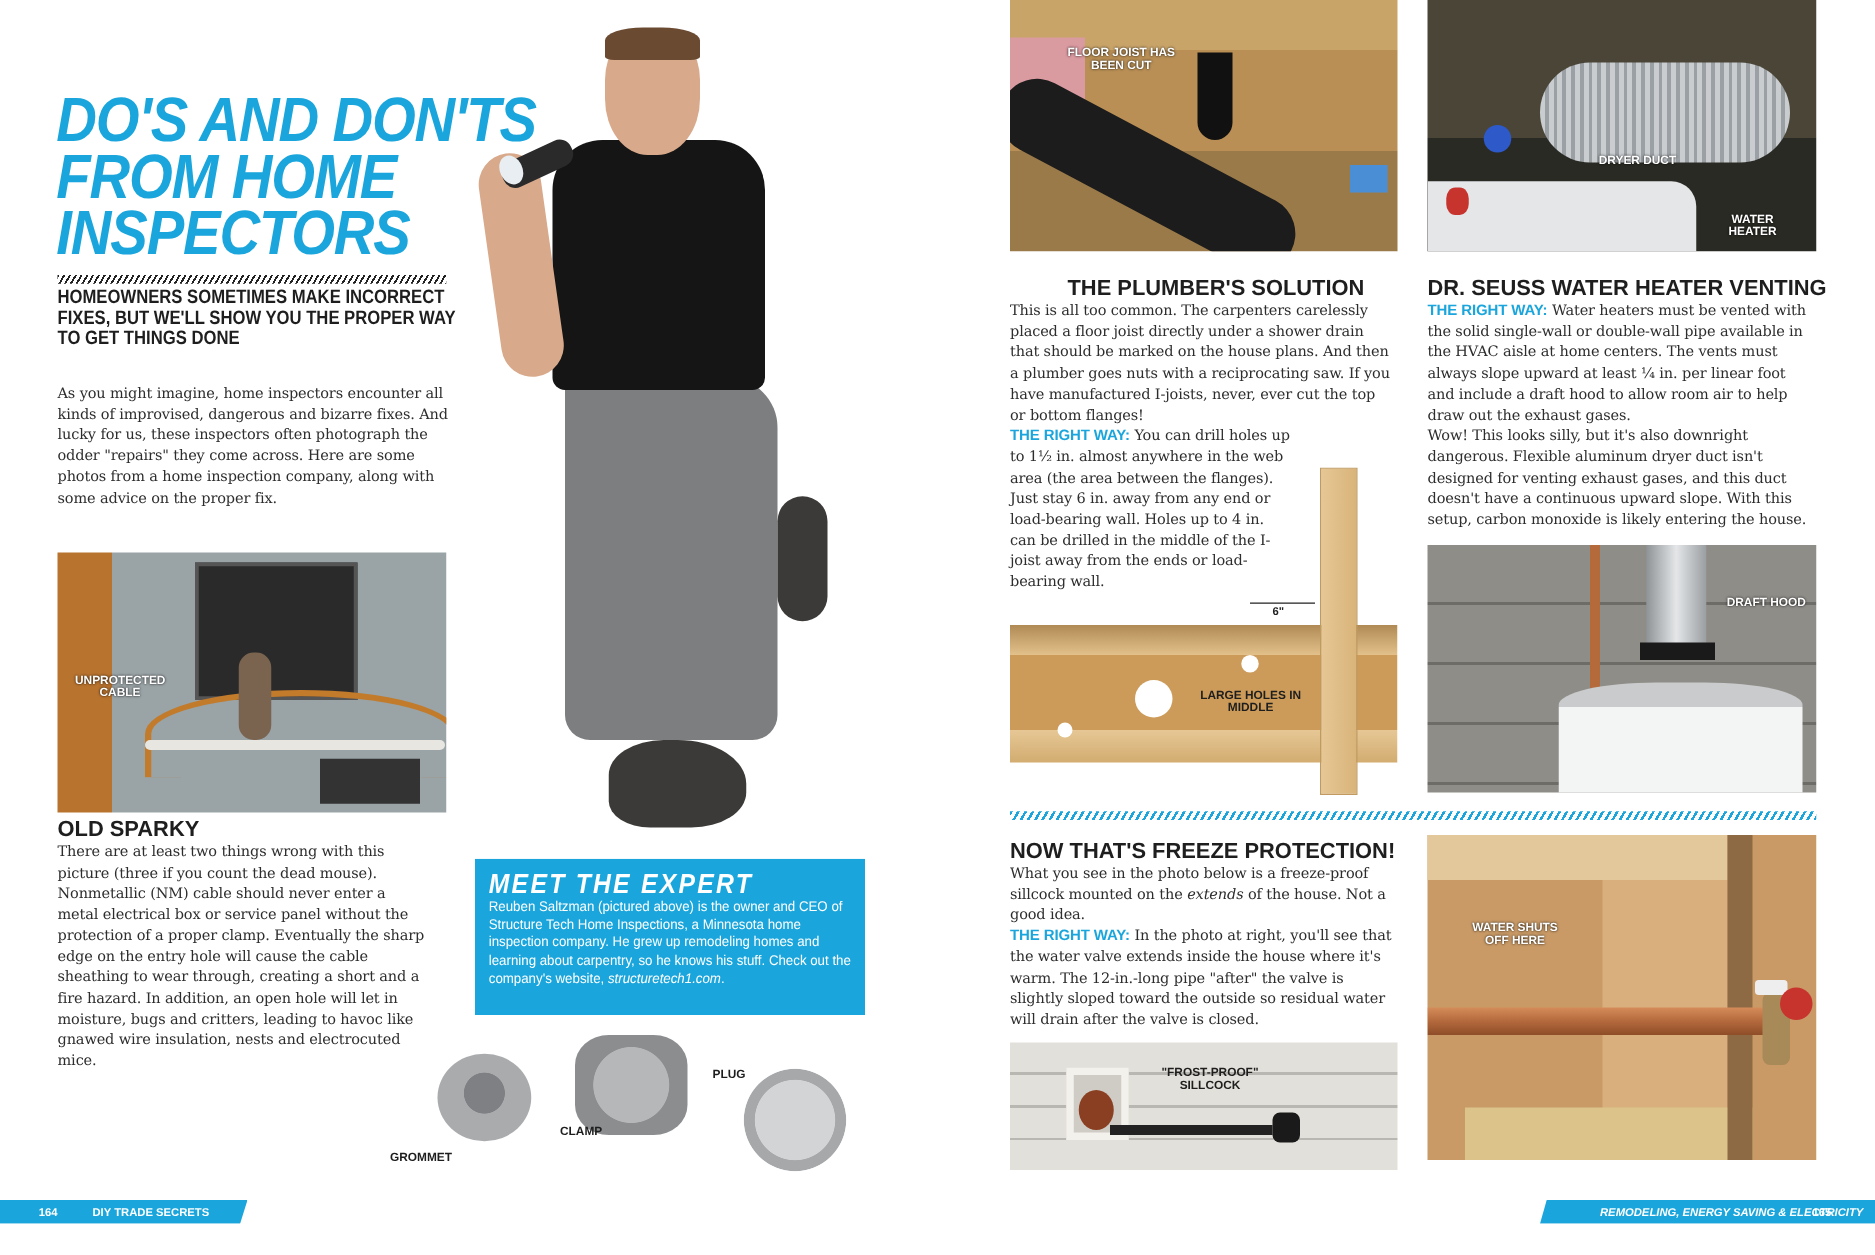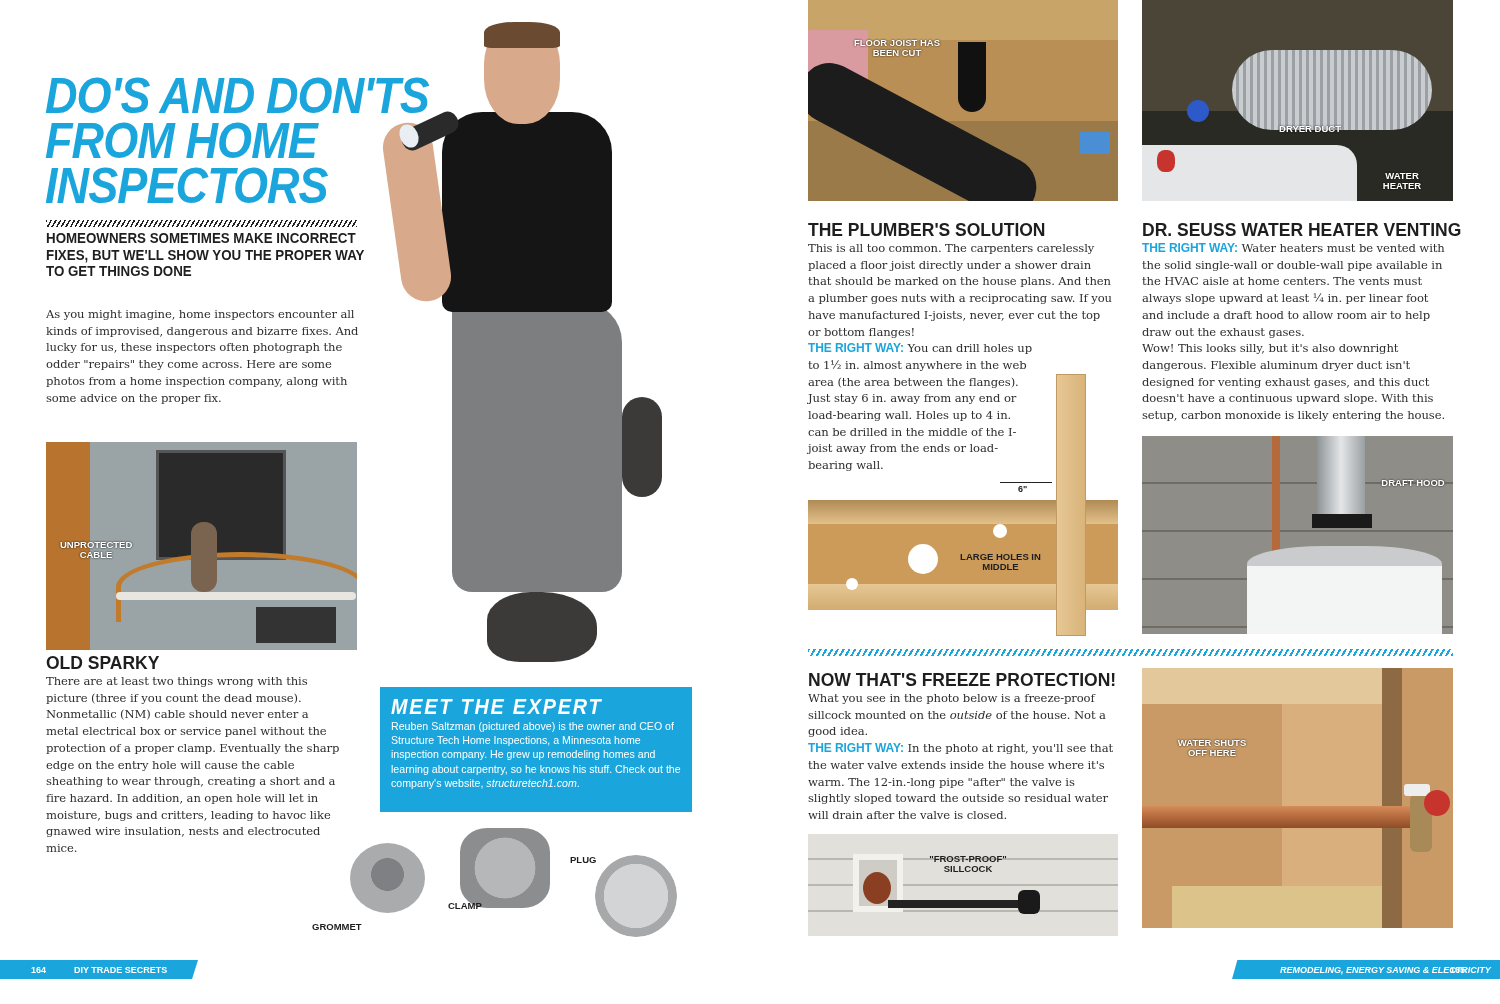--- a/index.html
+++ b/index.html
@@ -180,21 +180,21 @@
 
 <div class="photo ph-dryer">
   <div class="duct"></div>
     <div class="heater"></div>
     <div class="valve-b"></div>
     <div class="valve-r"></div>
   <div class="callout light" style="left:128px; top:124px; width:80px;">DRYER DUCT</div>
   <div class="callout light" style="left:236px; top:171px; width:48px;">WATER HEATER</div>
 </div>
 
-<div class="abs sec-title" style="left:808px; top:220px;">THE PLUMBER'S SOLUTION</div>
+<div class="abs sec-title" style="left:854px; top:220px;">THE PLUMBER'S SOLUTION</div>
 <div class="abs body-text" style="left:808px; top:240px; width:305px;">
   <p>This is all too common. The carpenters carelessly placed a floor joist directly under a shower drain that should be marked on the house plans. And then a plumber goes nuts with a reciprocating saw. If you have manufactured I-joists, never, ever cut the top or bottom flanges!</p>
   <p style="width:225px;"><span class="rw">THE RIGHT WAY:</span> <span>You can drill holes up to 1½ in. almost anywhere in the web area (the area between the flanges). Just stay 6 in. away from any end or load-bearing wall. Holes up to 4 in. can be drilled in the middle of the I-joist away from the ends or load-bearing wall.</span></p>
 </div>
 
 <div class="photo ph-ijoist">
   <div class="flange-top"></div>
     <div class="web"></div>
     <div class="flange-bot"></div>
     <div class="post"></div>
@@ -217,21 +217,21 @@
     <div class="flue"></div>
     <div class="hood"></div>
     <div class="tank"></div>
   <div class="callout light" style="left:236px; top:42px; width:70px;">DRAFT HOOD</div>
 </div>
 
 <div class="abs divider"></div>
 
 <div class="abs sec-title" style="left:808px; top:670px;">NOW THAT'S FREEZE PROTECTION!</div>
 <div class="abs body-text" style="left:808px; top:690px; width:310px;">
-  <p><span>What you see in the photo below is a freeze-proof sillcock mounted on the </span><em>outside</em><span> of the house. Not a good idea.</span></p>
+  <p><span>What you see in the photo below is a freeze-proof sillcock mounted on the </span><em>extends</em><span> of the house. Not a good idea.</span></p>
   <p><span class="rw">THE RIGHT WAY:</span> <span>In the photo at right, you'll see that the water valve extends inside the house where it's warm. The 12-in.-long pipe "after" the valve is slightly sloped toward the outside so residual water will drain after the valve is closed.</span></p>
 </div>
 
 <div class="photo ph-sillcock">
   <div class="frame"></div>
     <div class="bulb"></div>
     <div class="pipe"></div>
     <div class="handle"></div>
   <div class="callout dark" style="left:120px; top:20px; width:80px;">"FROST-PROOF" SILLCOCK</div>
 </div>

